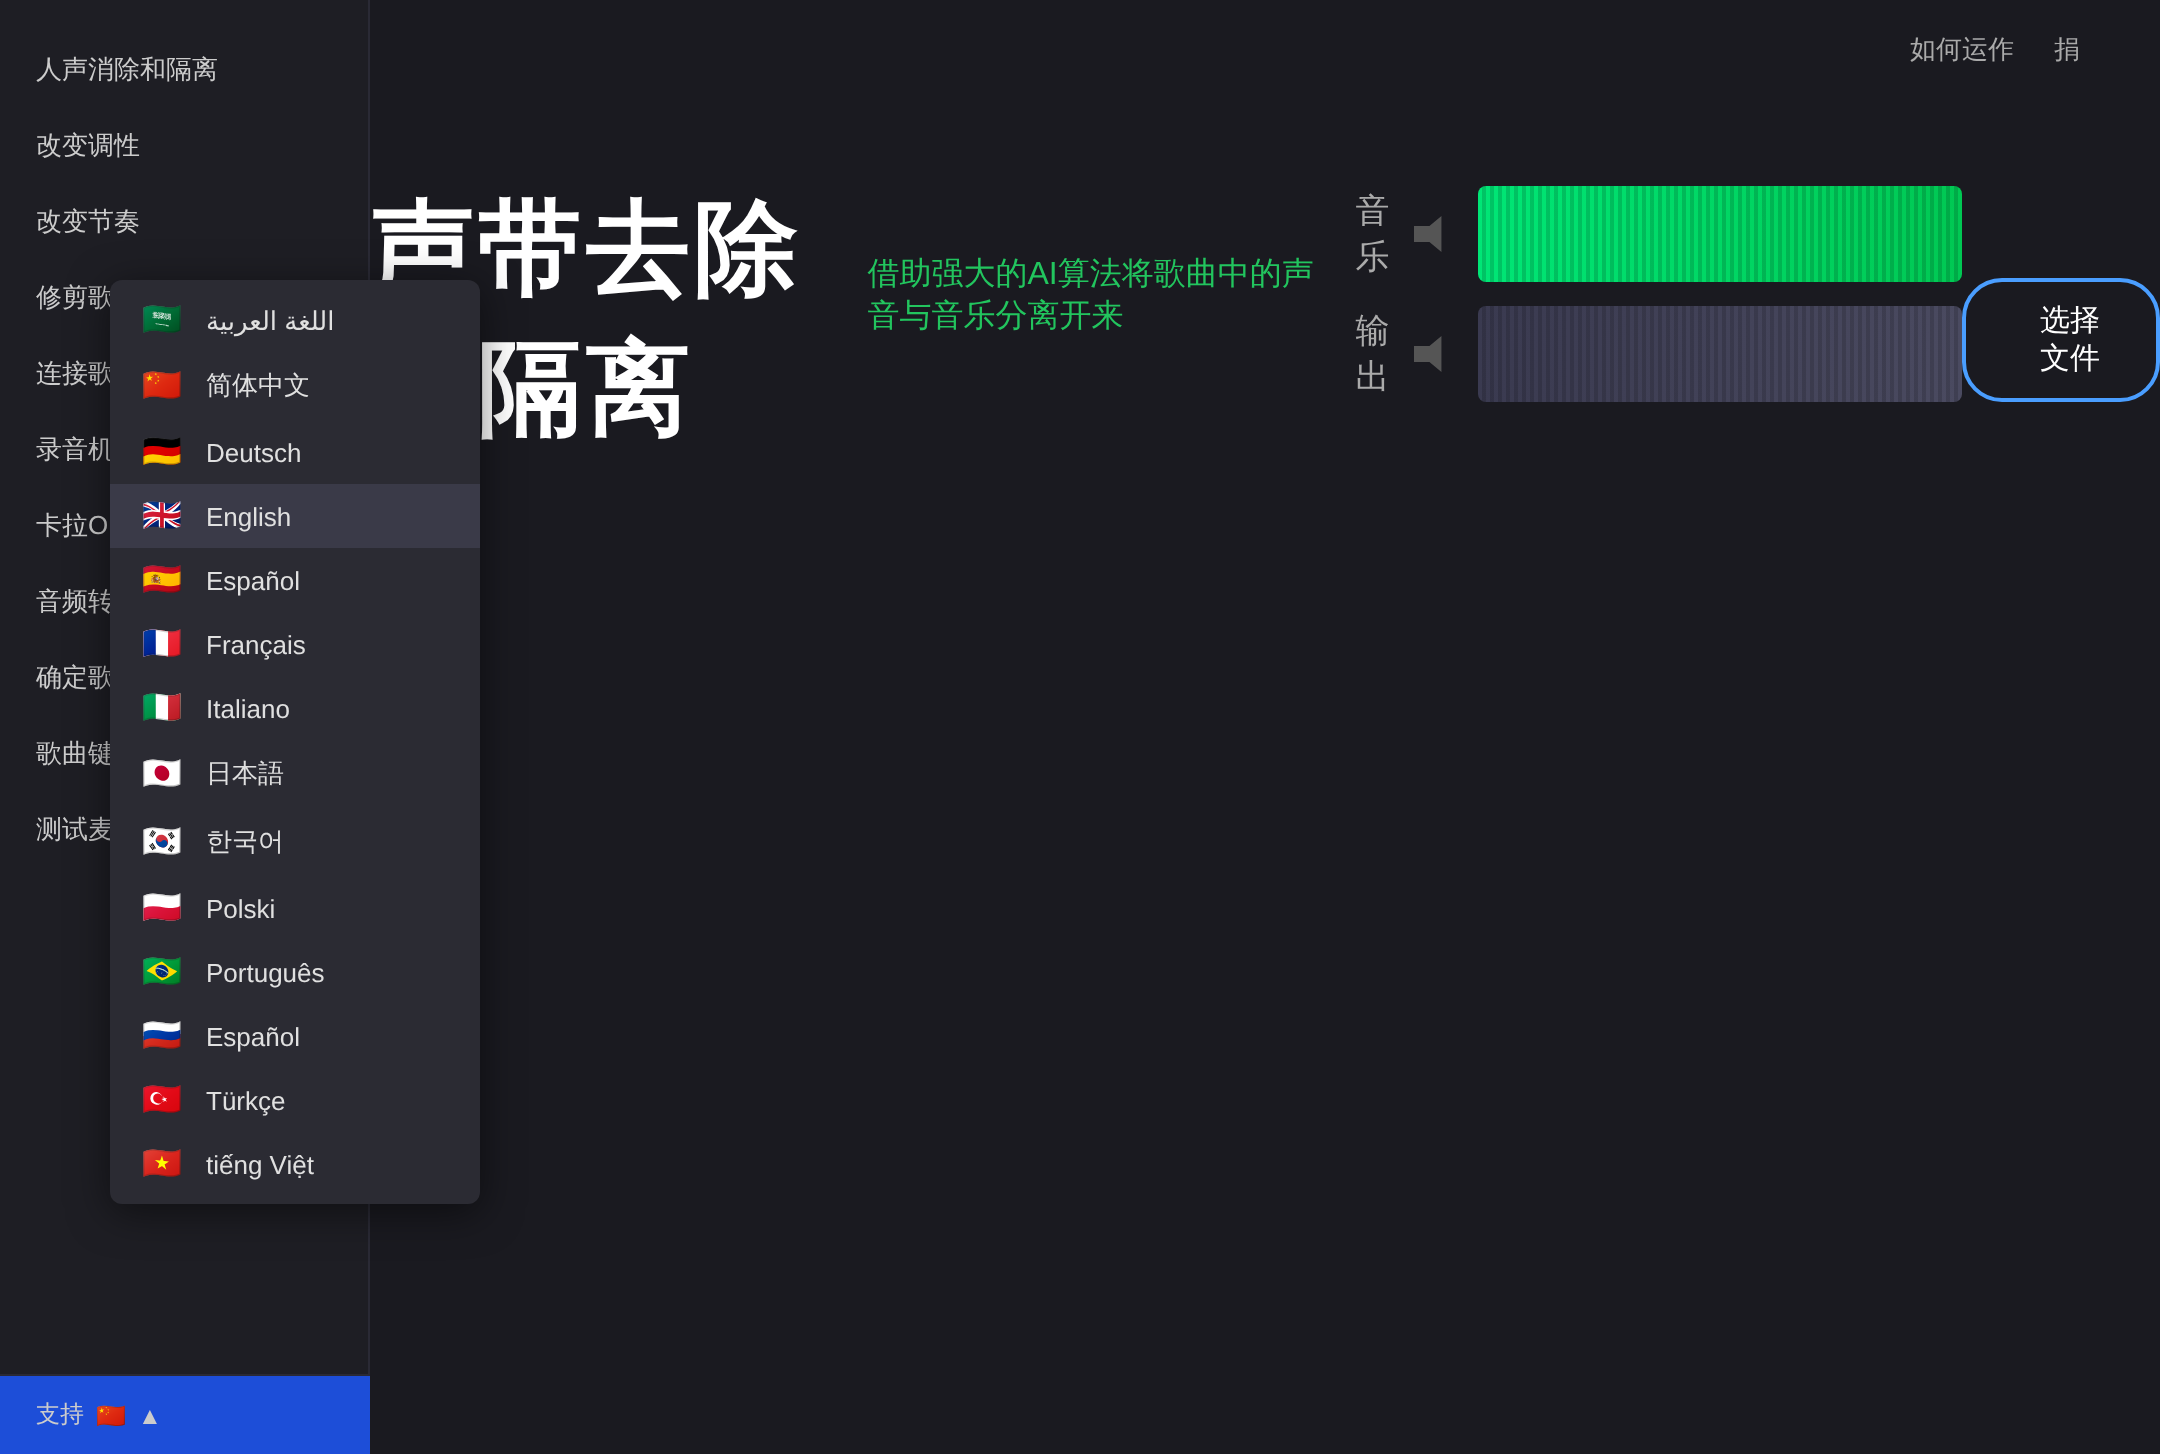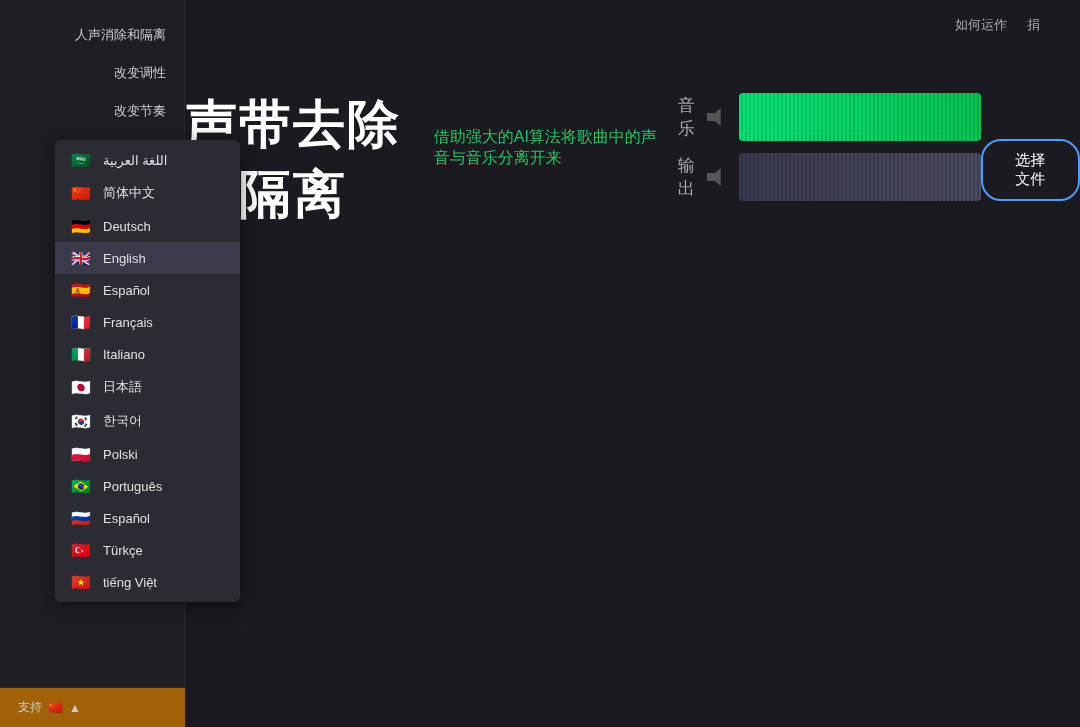--- a/index.html
+++ b/index.html
@@ -26,21 +26,20 @@
       z-index: 10;
     }
     .sidebar-item {
       padding: 10px 18px;
       color: #ccc;
       font-size: 13px;
       cursor: pointer;
       white-space: nowrap;
       overflow: hidden;
       text-overflow: ellipsis;
-      text-align: right;
     }
 
     
     .lang-dropdown {
       position: absolute;
       left: 55px;
       top: 140px;
       width: 185px;
       background: #2b2b33;
       border-radius: 6px;
@@ -67,21 +66,21 @@
       font-size: 16px;
       flex-shrink: 0;
     }
 
     
     .bottom-bar {
       position: absolute;
       bottom: 0; left: 0;
       width: 185px;
       height: 40px;
-      background: #a16207;
+      background: #1d4ed8;
       border-top: 1px solid #2a2a35;
       display: flex;
       align-items: center;
       padding: 0 18px;
       gap: 6px;
       cursor: pointer;
       z-index: 10;
     }
     .bottom-bar span { color: #ccc; font-size: 12px; }
 
@@ -200,20 +199,21 @@
     
     .choose-file-btn {
       background: transparent;
       border: 2px solid #4a9eff;
       color: #fff;
       padding: 10px 28px;
       border-radius: 20px;
       font-size: 15px;
       cursor: pointer;
       margin-top: 4px;
+      text-align: right;
     }
   </style>
 </head>
 <body>
 
 <div class="sidebar">
   <div class="sidebar-item">人声消除和隔离</div>
   <div class="sidebar-item">改变调性</div>
   <div class="sidebar-item">改变节奏</div>
   <div class="sidebar-item">修剪歌曲</div>

